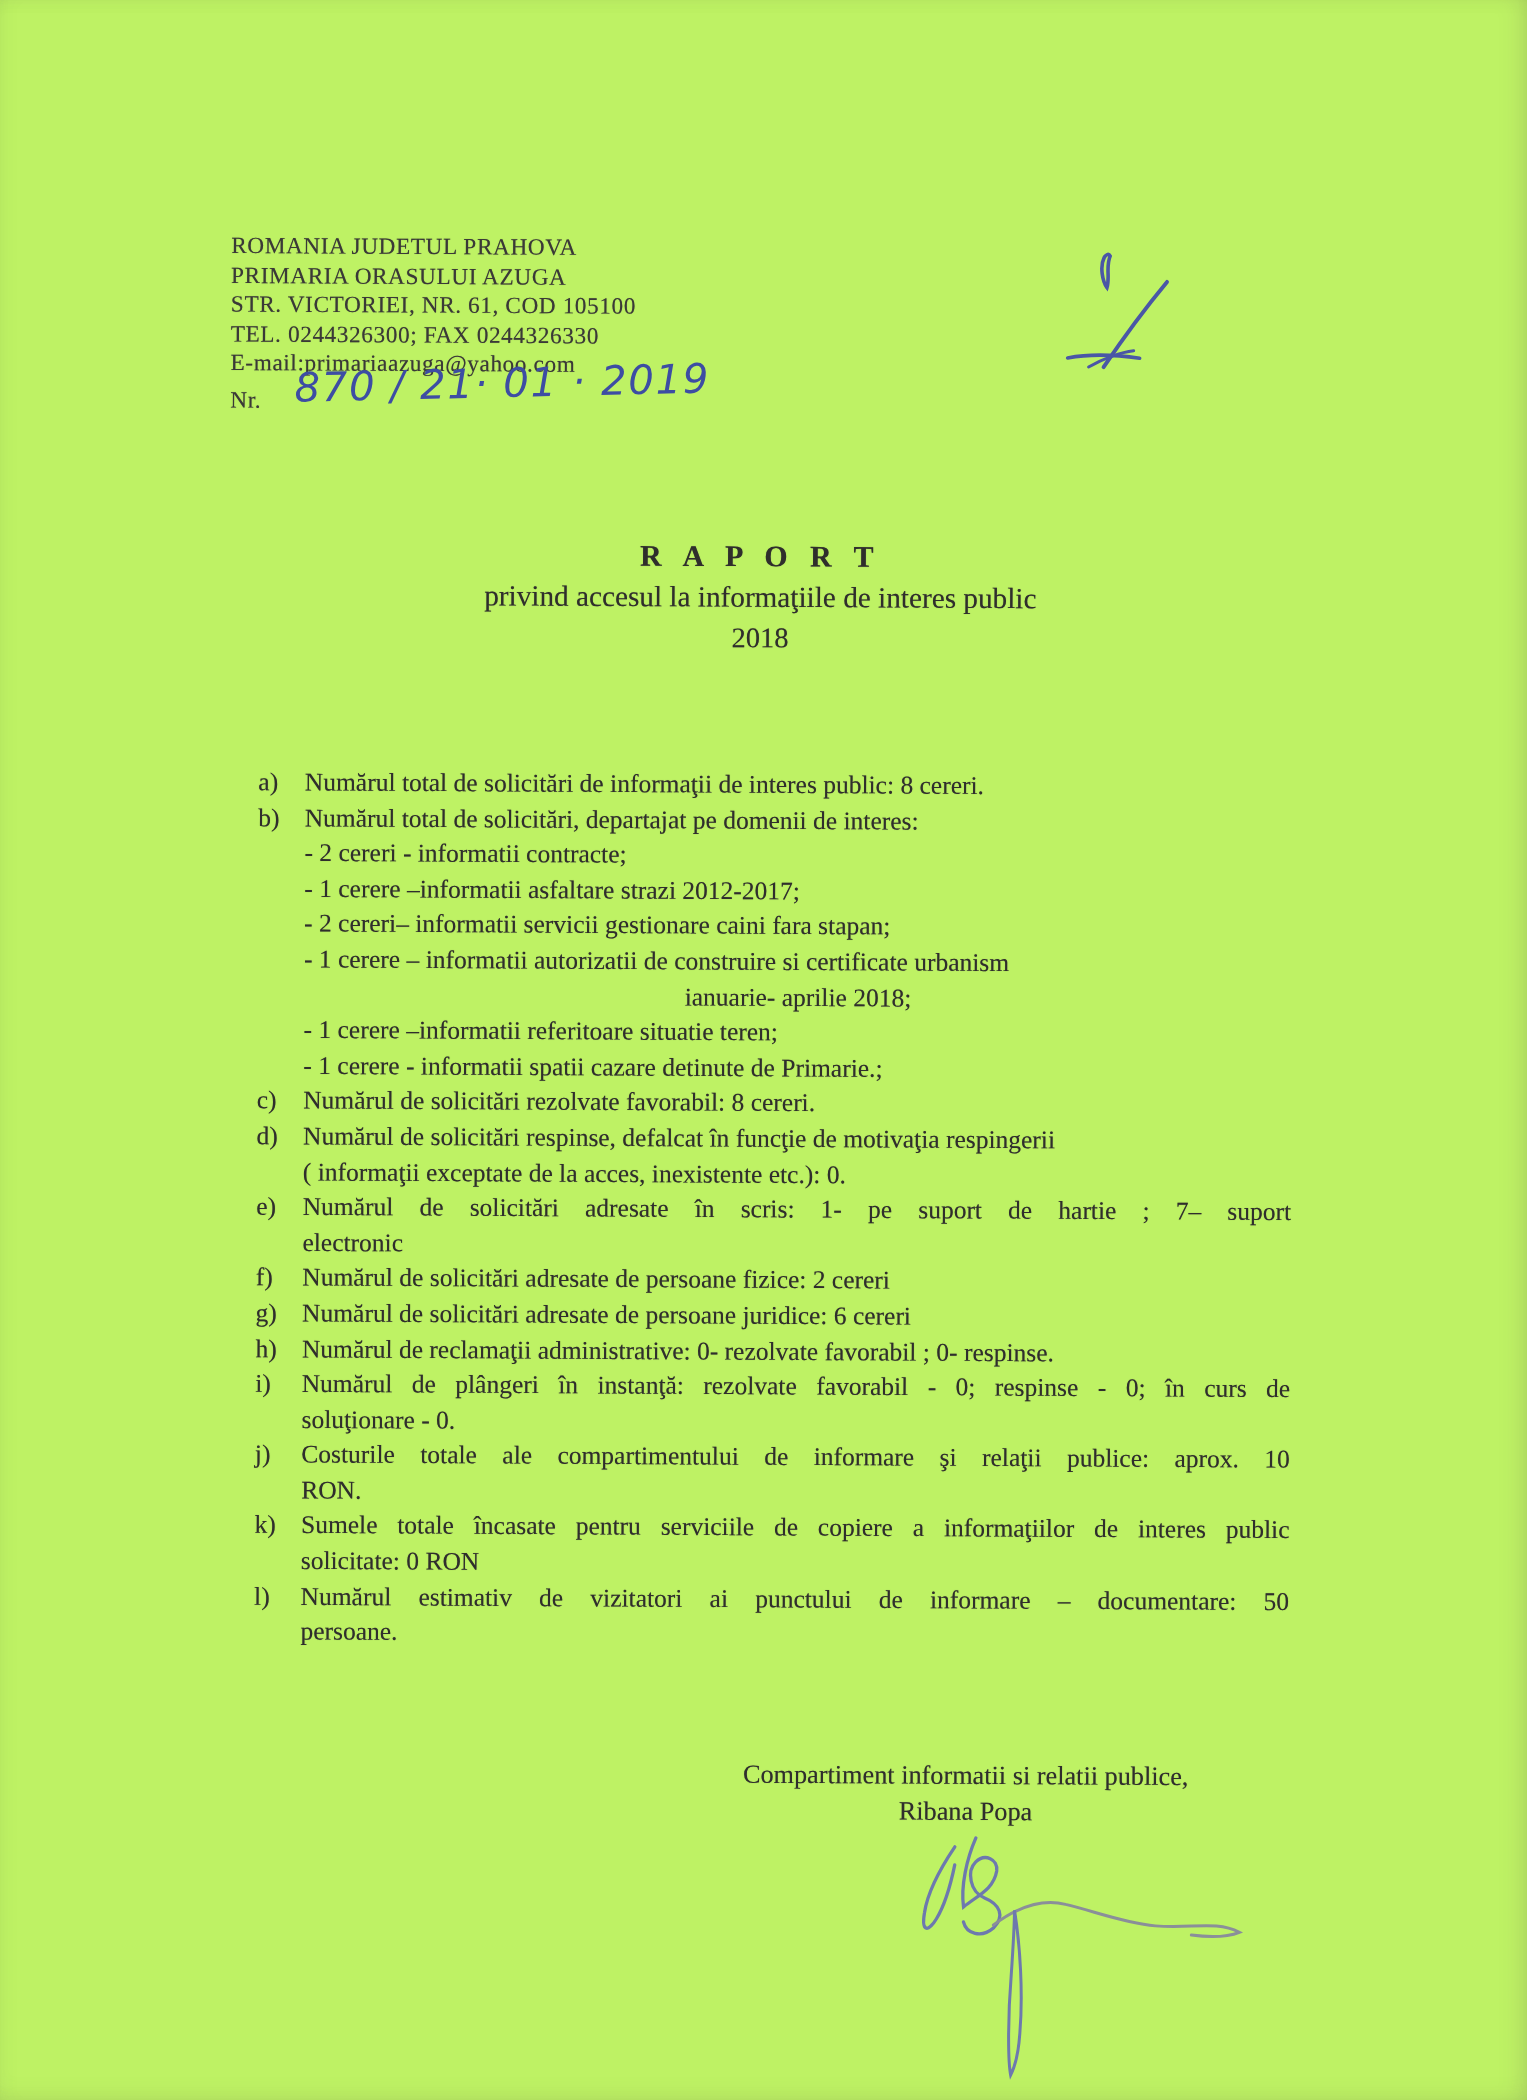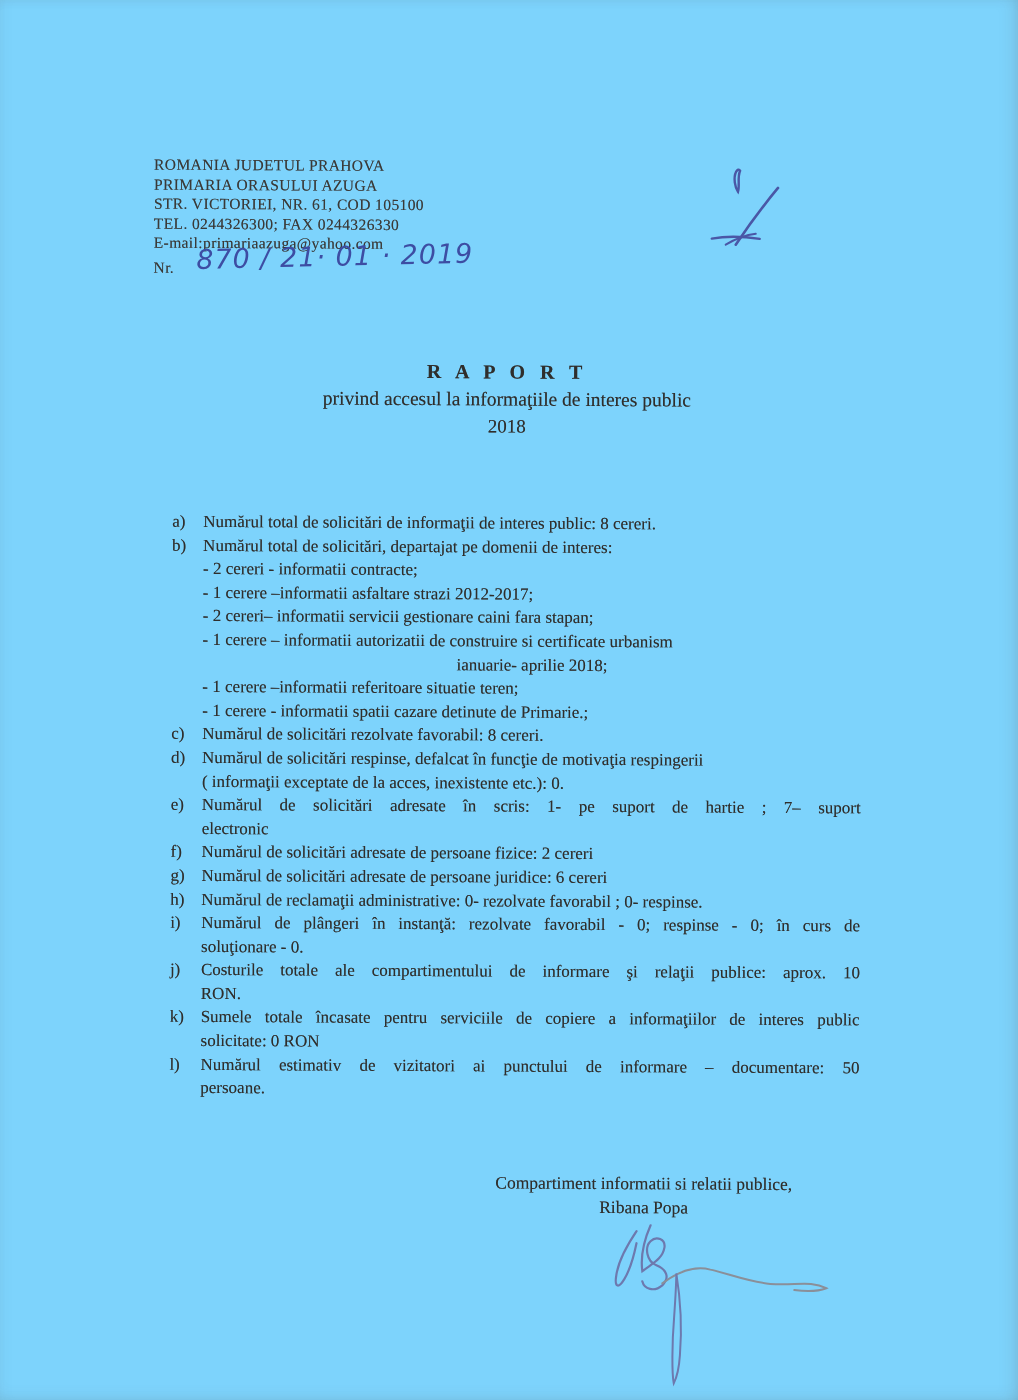--- a/index.html
+++ b/index.html
@@ -3,21 +3,21 @@
 <meta charset="utf-8">
 <style>
   html,body{margin:0;padding:0;}
   body{
     width:1018px;height:1400px;
     font-family:"Liberation Serif","DejaVu Serif",serif;
     background:#efede6;
   }
   .paper{
     position:relative;width:1018px;height:1400px;overflow:hidden;
-    background:#7dd3fc;
+    background:#bef264;
     box-shadow:
       inset -10px 0 18px -10px rgba(90,88,78,0.25),
       inset 0 -10px 20px -14px rgba(90,88,78,0.20),
       inset 0 8px 16px -14px rgba(90,88,78,0.12),
       inset 10px 0 18px -14px rgba(90,88,78,0.10);
   }
   .skew{position:absolute;inset:0;transform:rotate(0.3deg);transform-origin:40% 0;}
   .txtc{color:#2f2e2c;text-shadow:0 0 0.5px rgba(60,58,54,0.55);}
 
   

